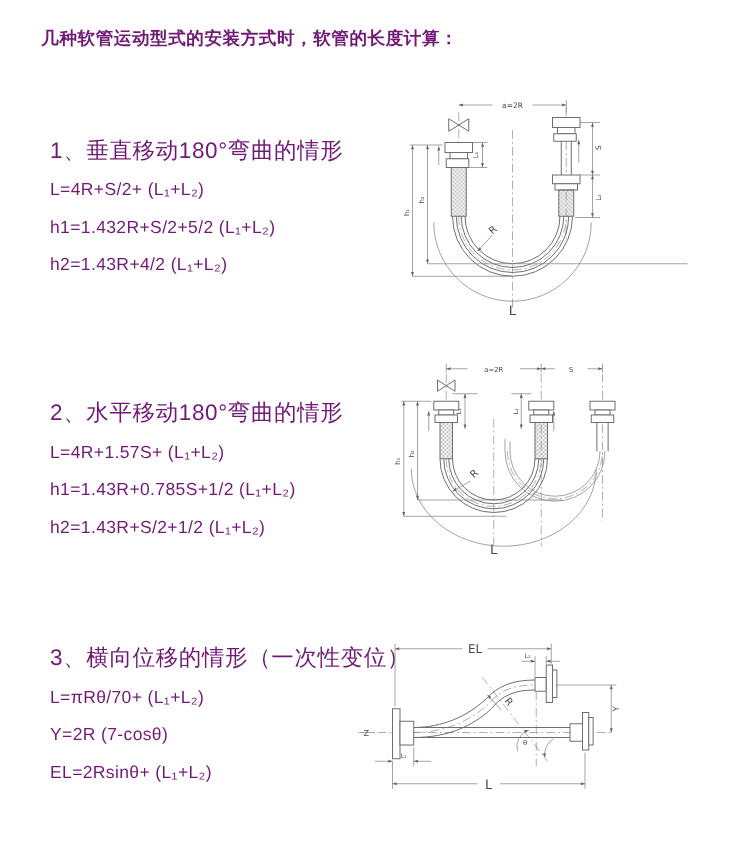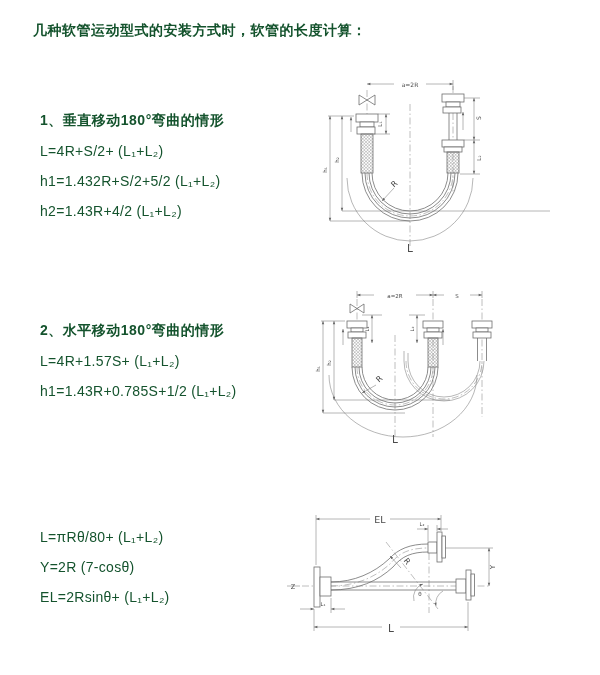--- a/index.html
+++ b/index.html
@@ -1,20 +1,20 @@
 <!DOCTYPE html>
 <html><head>
 <meta charset="utf-8">
 <style>
   html,body{margin:0;padding:0;background:#ffffff;}
   .page{position:relative;width:600px;height:675px;background:#fff;overflow:hidden;
-        font-family:"Liberation Sans","DejaVu Sans",sans-serif;color:#14532d;}
+        font-family:"Liberation Sans","DejaVu Sans",sans-serif;color:#701a75;}
   .title{position:absolute;left:33px;top:22px;font-size:14px;font-weight:bold;letter-spacing:.5px;}
   .sec{position:absolute;left:40px;}
-  .sec .heading{font-size:14px;font-weight:bold;line-height:20px;letter-spacing:.5px;}
+  .sec .heading{font-size:18px;font-weight:normal;line-height:20px;letter-spacing:.5px;}
   .sec .formula{margin-top:12px;font-size:14px;line-height:18px;letter-spacing:.3px;}
   #sec1{top:110px;} #sec2{top:320px;} #sec3{top:516px;}
   .dia{position:absolute;}
   #dia1{left:310px;top:70px;} #dia2{left:310px;top:285px;} #dia3{left:286px;top:505px;}
   svg{display:block;}
   svg text{font-family:"DejaVu Sans","Liberation Sans",sans-serif;fill:#4a4a4a;}
   .ln{stroke:#6e6e6e;stroke-width:.8;fill:none;}
   .thin{stroke:#7a7a7a;stroke-width:.55;fill:none;}
   .cl{stroke:#8a8a8a;stroke-width:.55;fill:none;stroke-dasharray:7 2.5 1.5 2.5;}
   .fit{fill:#ffffff;stroke:#6e6e6e;stroke-width:.8;}
@@ -30,24 +30,26 @@
     <div class="heading">1、垂直移动180°弯曲的情形</div>
     <div class="formula">L=4R+S/2+ (L₁+L₂)</div>
     <div class="formula">h1=1.432R+S/2+5/2 (L₁+L₂)</div>
     <div class="formula">h2=1.43R+4/2 (L₁+L₂)</div>
   </div>
 
   <div class="sec" id="sec2">
     <div class="heading">2、水平移动180°弯曲的情形</div>
     <div class="formula">L=4R+1.57S+ (L₁+L₂)</div>
     <div class="formula">h1=1.43R+0.785S+1/2 (L₁+L₂)</div>
+    <div class="formula">h2=1.43R+S/2+1/2 (L₁+L₂)</div>
   </div>
 
   <div class="sec" id="sec3">
-    <div class="formula">L=πRθ/80+ (L₁+L₂)</div>
+    <div class="heading">3、横向位移的情形（一次性变位）</div>
+    <div class="formula">L=πRθ/70+ (L₁+L₂)</div>
     <div class="formula">Y=2R (7-cosθ)</div>
     <div class="formula">EL=2Rsinθ+ (L₁+L₂)</div>
   </div>
 
   <div class="dia" id="dia1">
     <svg width="280" height="190" viewBox="0 0 280 190">
       <defs>
         <marker id="ar1" viewBox="0 0 8 6" refX="7.5" refY="3" markerWidth="7" markerHeight="5.5" orient="auto-start-reverse">
           <path d="M0.5,0.5 L7.5,3 L0.5,5.5 Z" fill="#666"></path>
         </marker>

